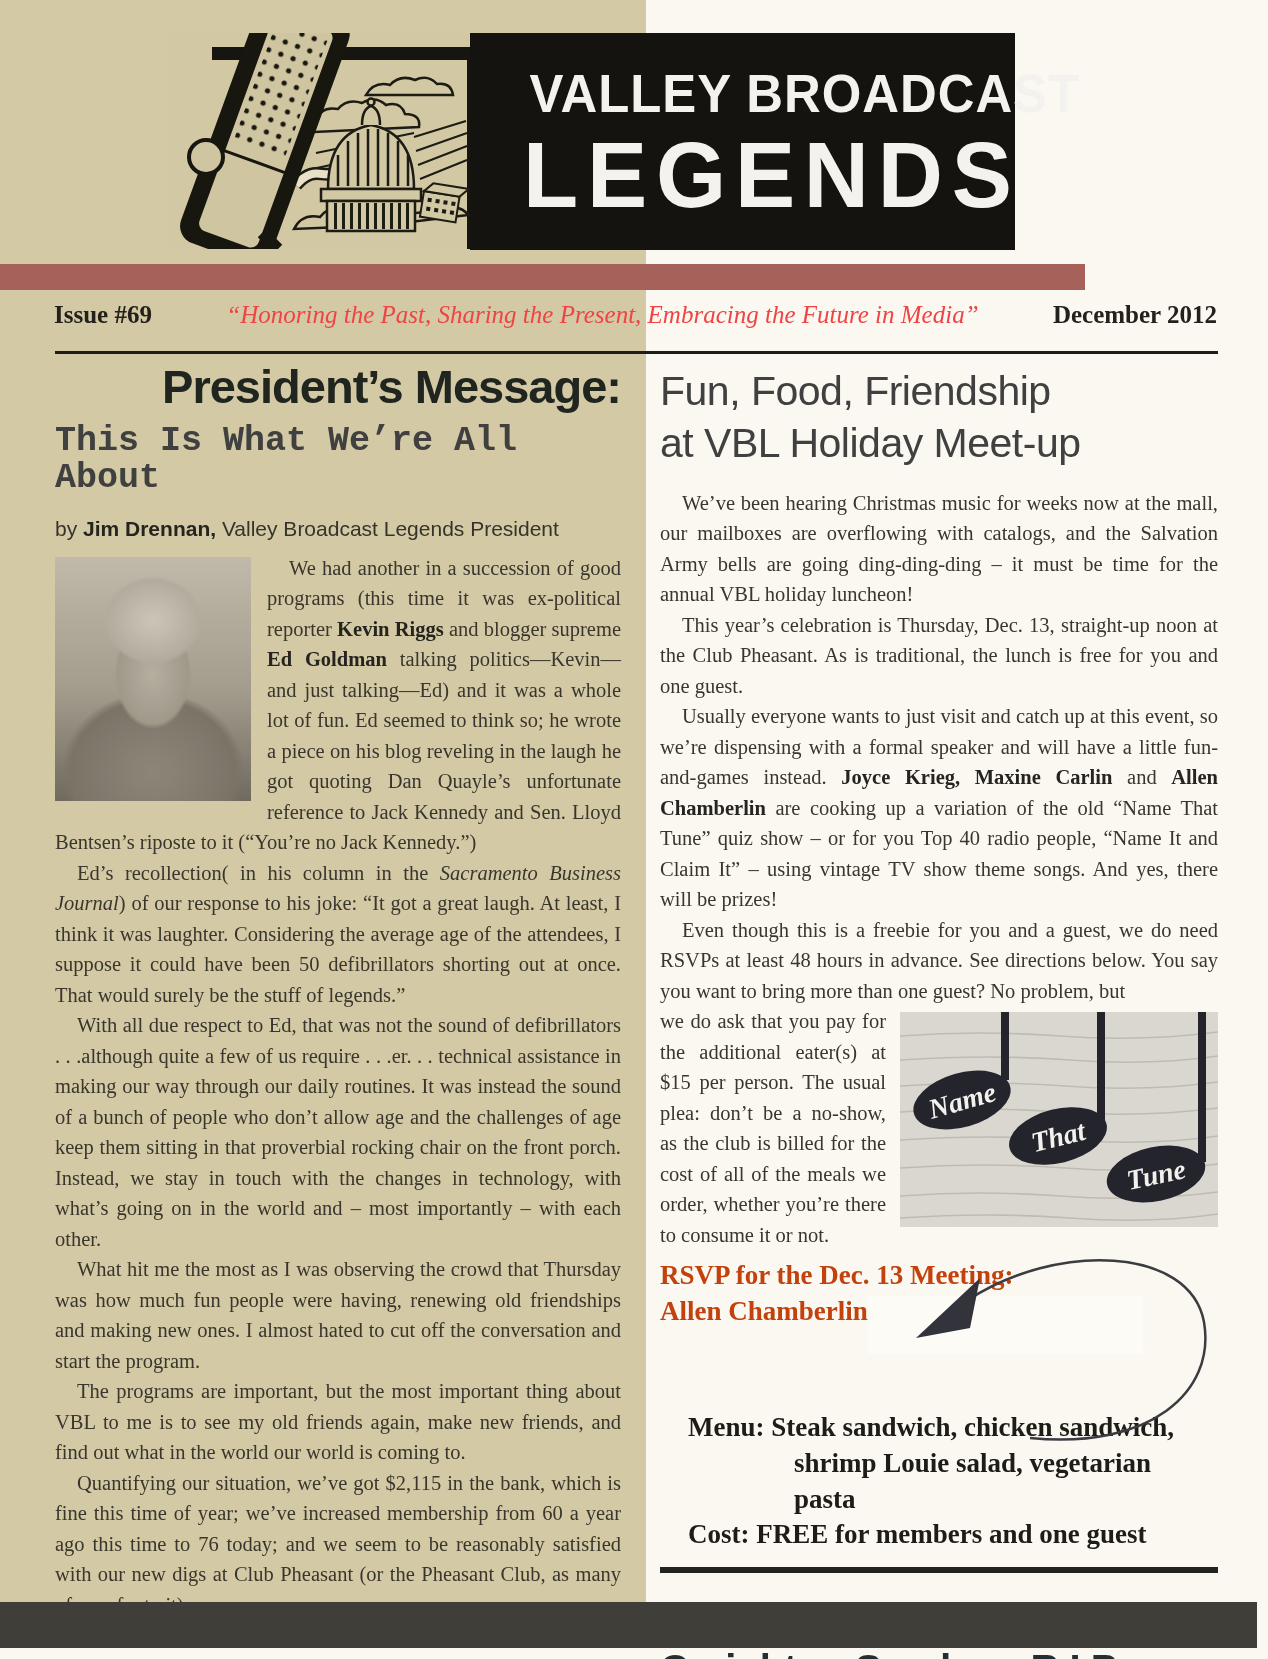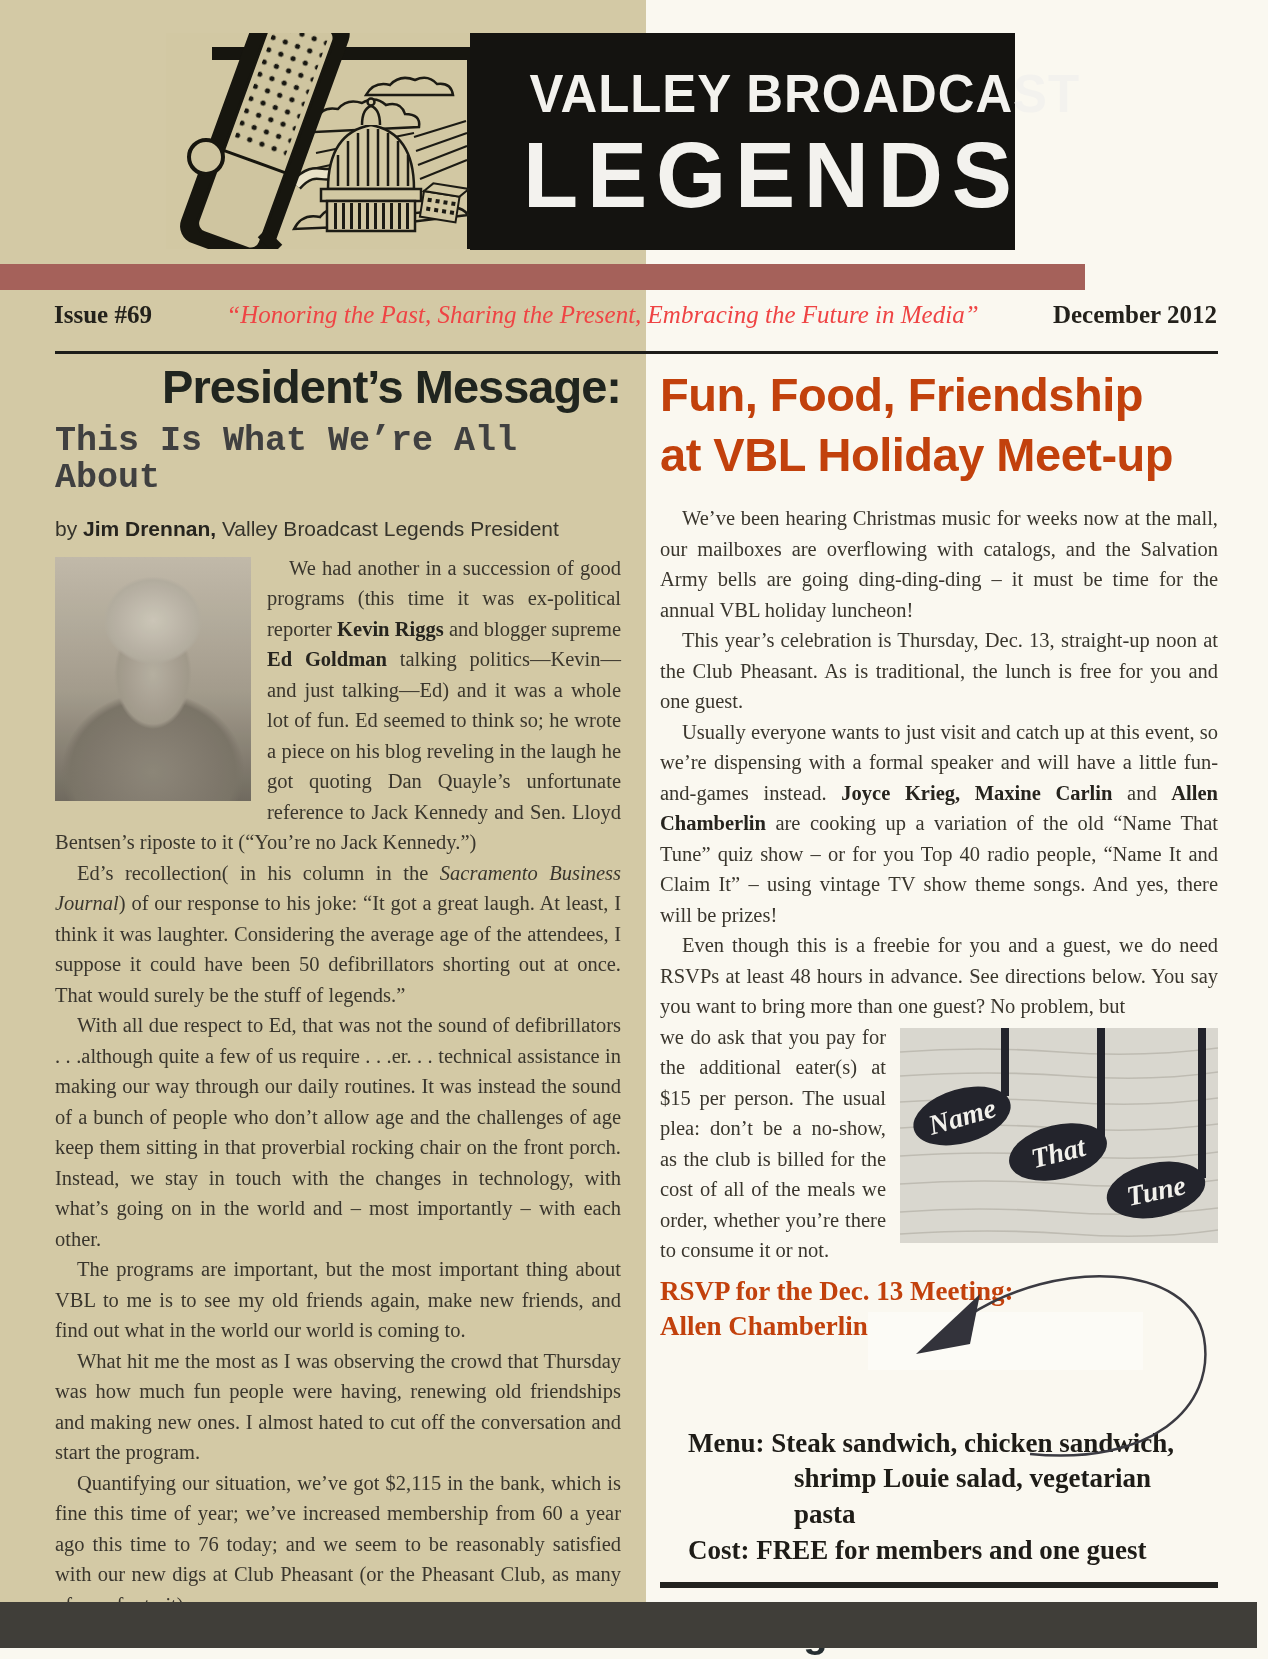--- a/index.html
+++ b/index.html
@@ -39,22 +39,22 @@
 
   .president-photo{float:left;width:196px;height:244px;margin:4px 16px 6px 0;
     background:
       radial-gradient(ellipse 42% 30% at 50% 26%, #cfc9ba 0%, #b5aea0 55%, rgba(0,0,0,0) 60%),
       radial-gradient(ellipse 30% 34% at 50% 48%, #b8b1a2 0%, #a29a8b 60%, rgba(0,0,0,0) 66%),
       radial-gradient(ellipse 60% 42% at 50% 88%, #8d8678 0%, #7a7366 70%, rgba(0,0,0,0) 78%),
       linear-gradient(180deg,#c4bcab 0%,#a59d8d 55%,#6f695d 100%);
     filter:contrast(0.95);}
 
   .col-right{position:absolute;left:660px;top:365px;width:558px;color:#3a362d;}
-  .col-right h1{font-family:"Liberation Sans",sans-serif;font-weight:bold;font-size:47px;
-                letter-spacing:-0.5px;color:#c2410c;margin:0 0 18px 0;line-height:1.28;}
+  .col-right h1{font-family:"Liberation Sans",sans-serif;font-weight:normal;font-size:41px;
+                letter-spacing:-0.5px;color:#404040;margin:0 0 18px 0;line-height:1.28;}
 
   .ntt-img{float:right;width:318px;height:215px;margin:6px 0 6px 14px;}
 
   .rsvp{position:relative;margin-top:8px;font-weight:bold;font-size:27px;line-height:1.32;
         color:#c2410c;min-height:152px;}
   .redaction{position:absolute;left:208px;top:38px;width:275px;height:58px;background:#fcfbf6;}
   .arrow-svg{position:absolute;right:-18px;top:-20px;width:330px;height:230px;pointer-events:none;}
 
   .menu-block{font-weight:bold;font-size:27px;line-height:1.32;color:#1e1c17;margin-left:28px;}
   .menu-line2{padding-left:106px;}
@@ -165,22 +165,22 @@
 
   <div class="col-left">
     <h1>President’s Message:</h1>
     <h2>This Is What We’re All About</h2>
     <p class="byline"><span>by </span><span class="b">Jim Drennan,</span><span> Valley Broadcast Legends President</span></p>
     <div class="art">
       <div class="president-photo"></div>
       <p><span>We had another in a succession of good programs (this time it was ex-political reporter </span><span class="b">Kevin Riggs</span><span> and blogger supreme </span><span class="b">Ed Goldman</span><span> talking politics—Kevin—and just talking—Ed) and it was a whole lot of fun. Ed seemed to think so; he wrote a piece on his blog reveling in the laugh he got quoting Dan Quayle’s unfortunate reference to Jack Kennedy and Sen. Lloyd Bentsen’s riposte to it (“You’re no Jack Kennedy.”)</span></p>
       <p><span>Ed’s recollection( in his column in the </span><span class="i">Sacramento Business Journal</span><span>) of our response to his joke:  “It got a great laugh. At least, I think it was laughter. Considering the average age of the attendees, I suppose it could have been 50 defibrillators shorting out at once. That would surely be the stuff of legends.”</span></p>
       <p>With all due respect to Ed, that was not the sound of defibrillators . . .although quite a few of us require . . .er. . . technical assistance in making our way through our daily routines. It was instead the sound of a bunch of people who don’t allow age and the challenges of age keep them sitting in that proverbial rocking chair on the front porch. Instead, we stay in touch with the changes in technology, with what’s going on in the world and – most importantly – with each other.</p>
+      <p>What hit me the most as I was observing the crowd that Thursday was how much fun people were having, renewing old friendships and making new ones. I almost hated to cut off the conversation and start the program.</p>
       <p>The programs are important, but the most important thing about VBL to me is to see my old friends again, make new friends, and find out what in the world our world is coming to.</p>
-      <p>What hit me the most as I was observing the crowd that Thursday was how much fun people were having, renewing old friendships and making new ones. I almost hated to cut off the conversation and start the program.</p>
       <p>Quantifying our situation, we’ve got $2,115 in the bank, which is fine this time of year; we’ve increased membership from 60 a year ago this time to 76 today; and we seem to be reasonably satisfied with our new digs at Club Pheasant (or the Pheasant Club, as many of us refer to it).</p>
     </div>
   </div>
 
   <div class="col-right">
     <h1>
       <span>Fun, Food, Friendship</span><br>
       <span>at VBL Holiday Meet-up</span>
     </h1>
     <div class="art">

